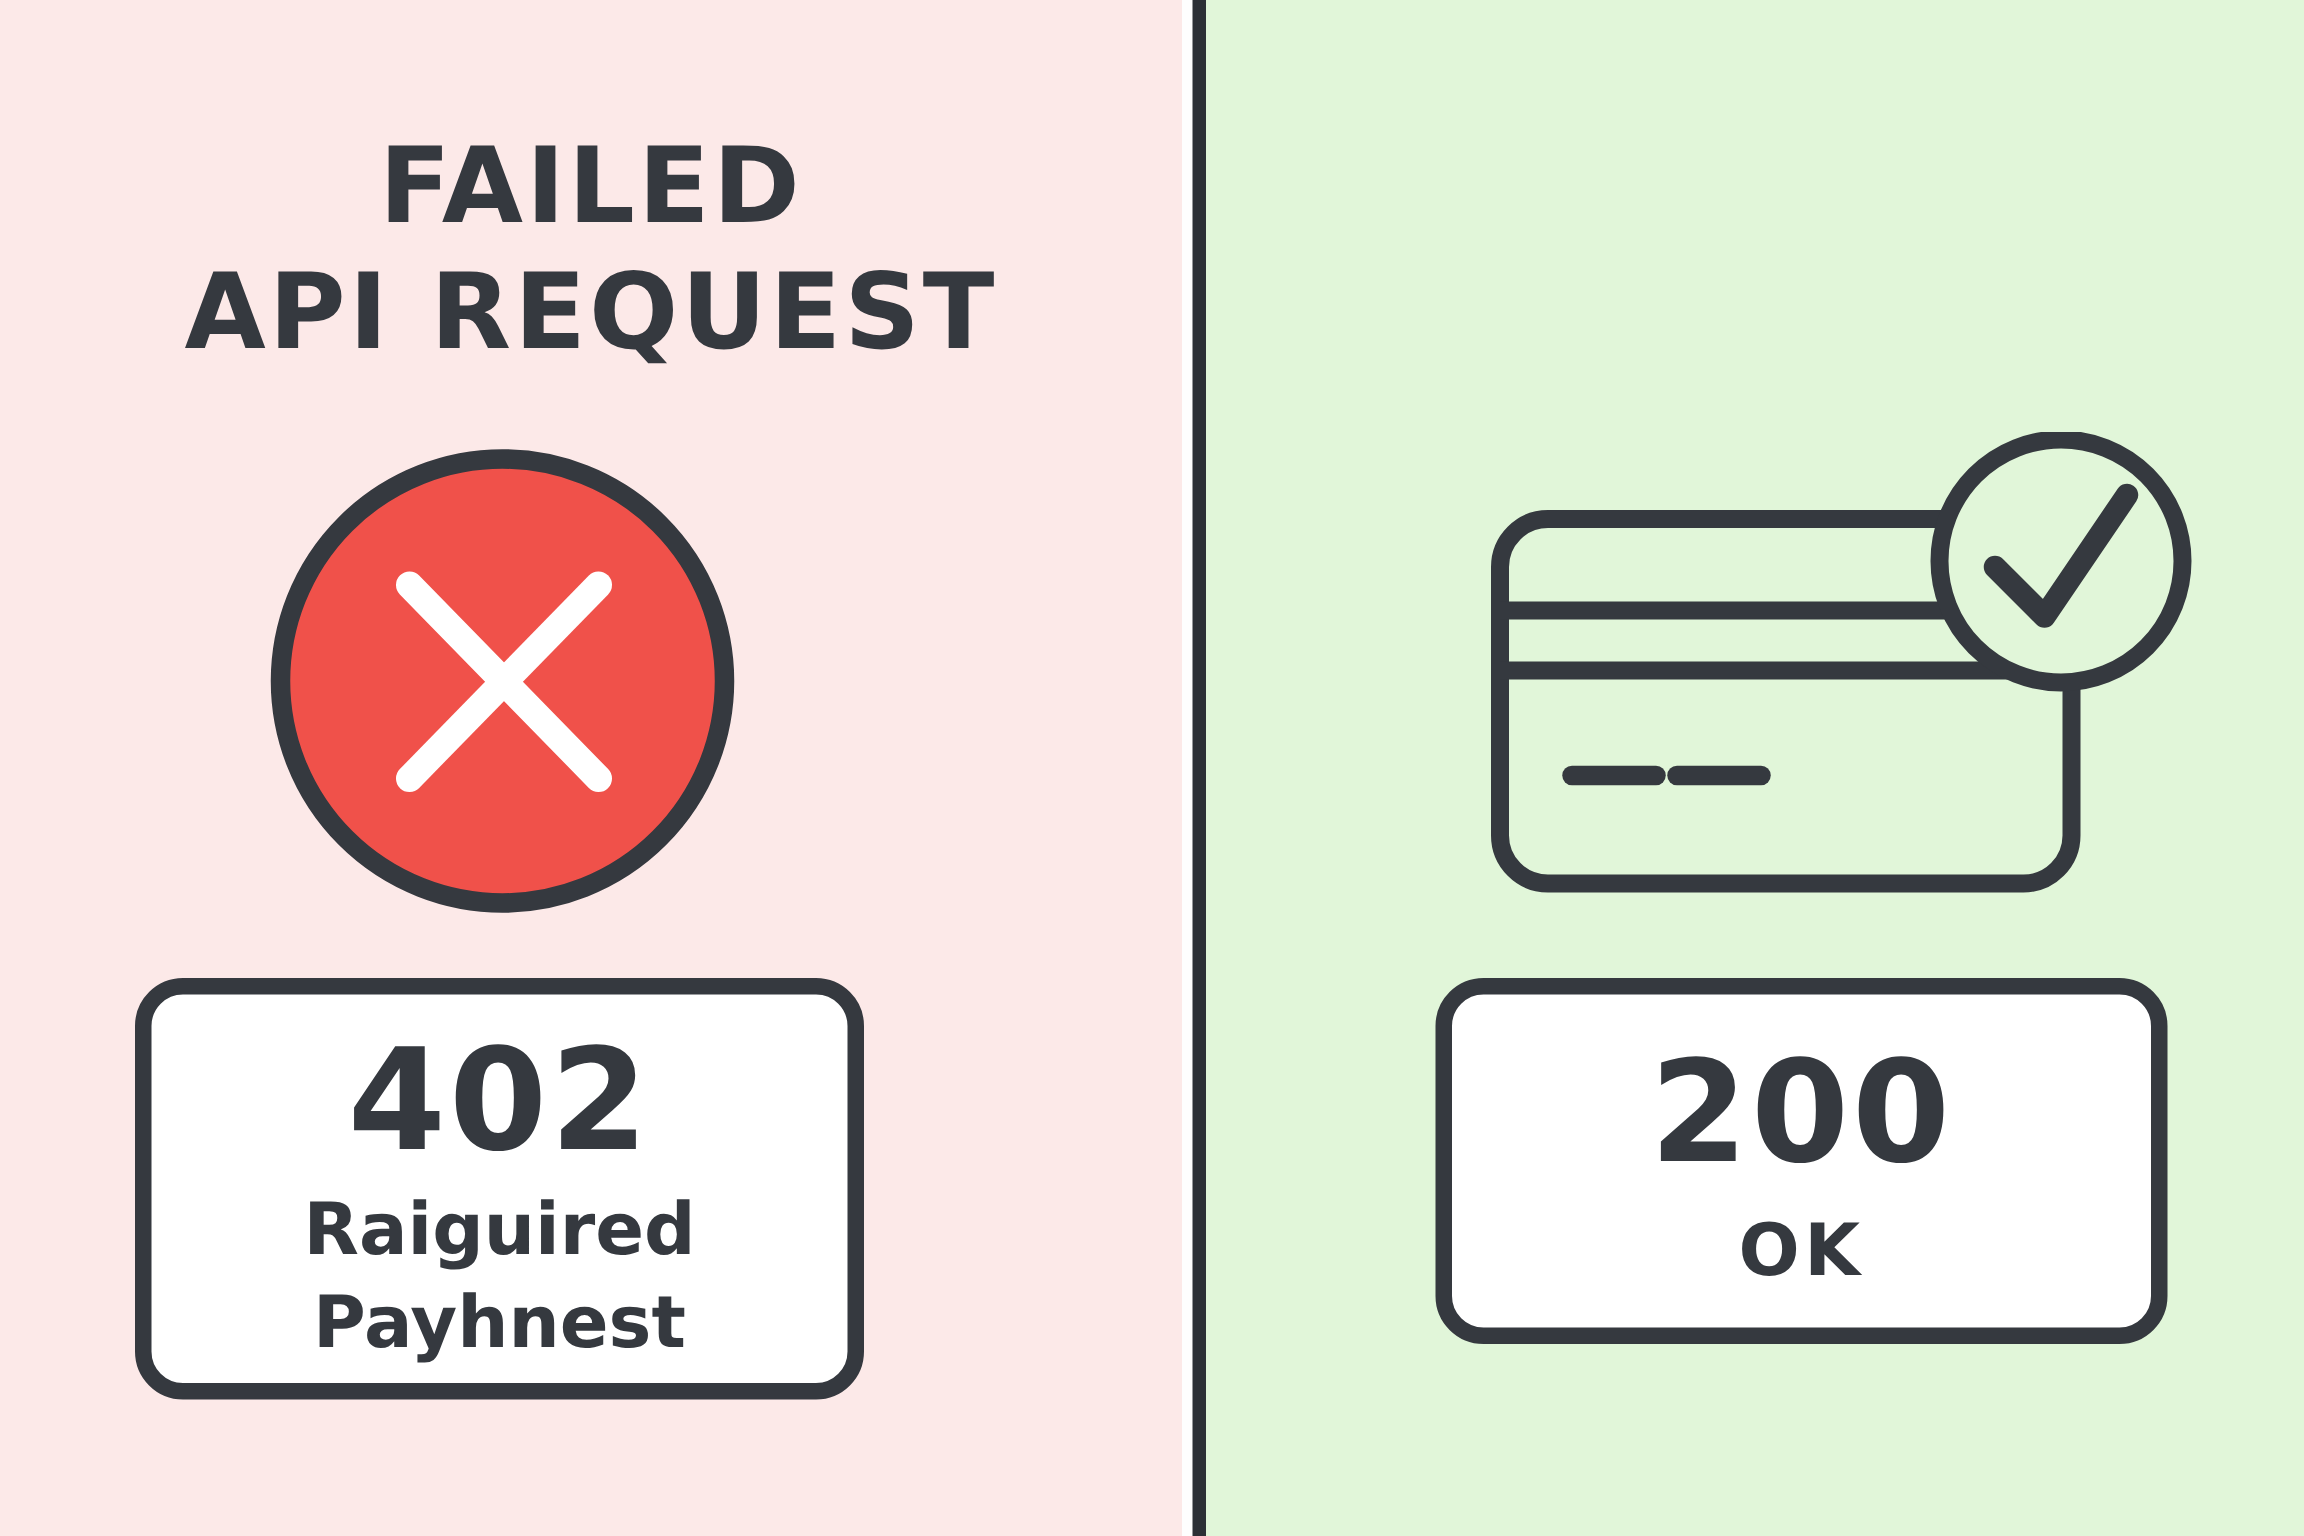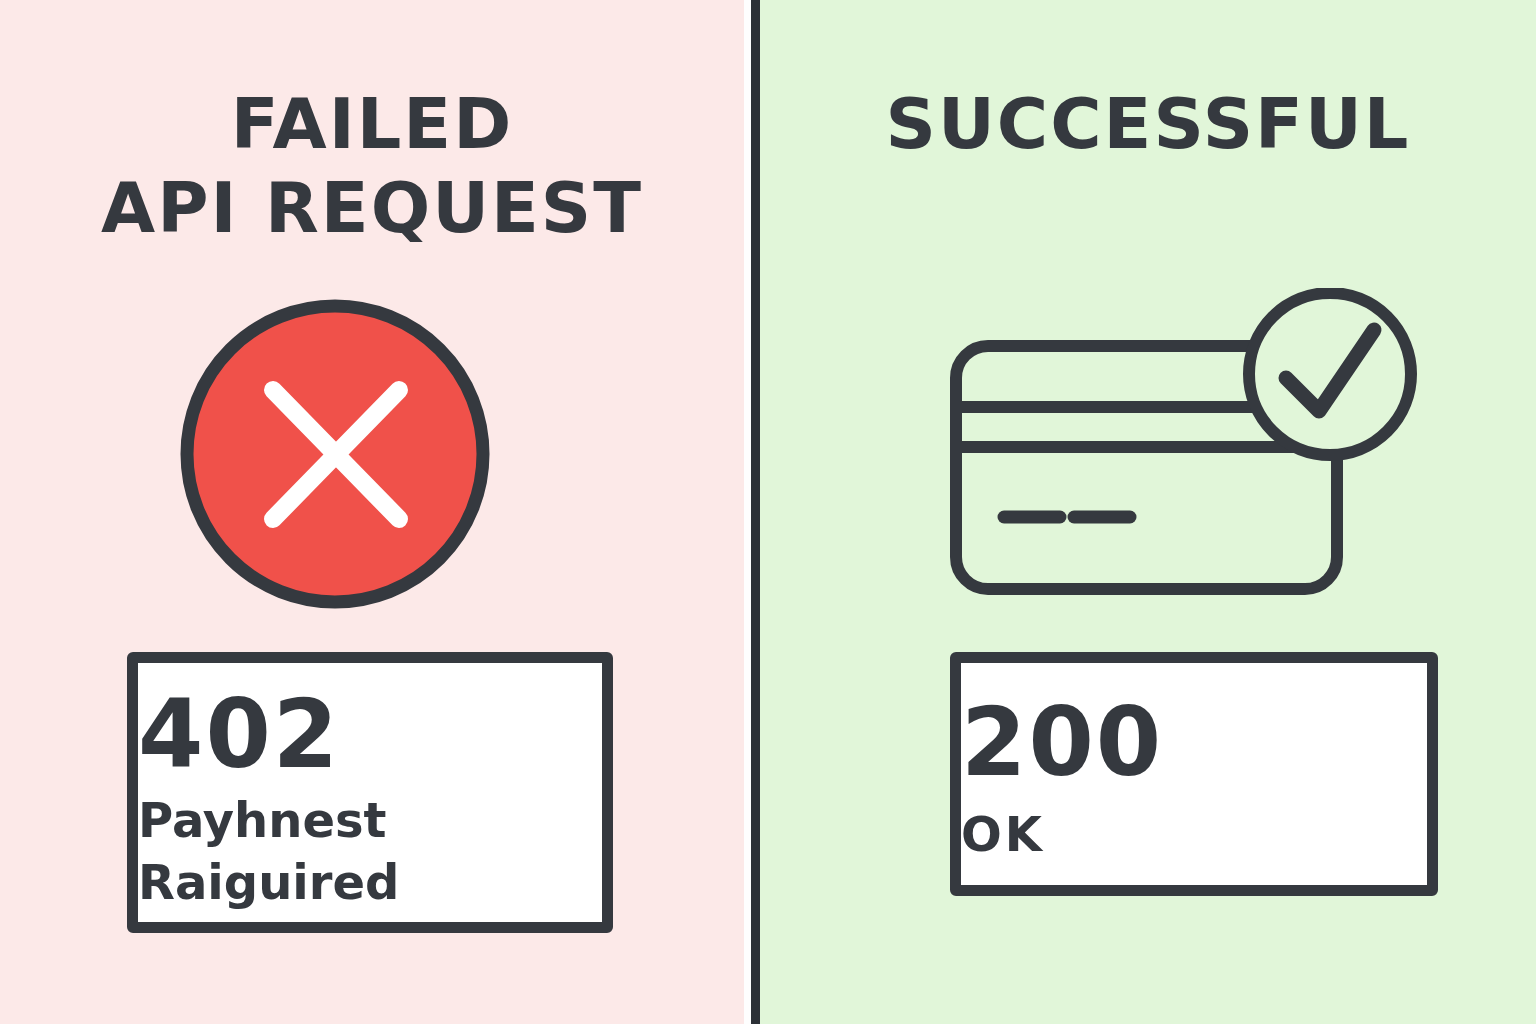--- a/index.html
+++ b/index.html
@@ -12,20 +12,21 @@
   }
   .scene {
     position: relative;
     width: 1536px;
     height: 1024px;
     display: flex;
   }
   .panel {
     position: relative;
     height: 100%;
+    padding-left: 44px;
   }
   .panel.left {
     width: 744px;
     background: #fce9e8;
   }
   .divider-white {
     width: 7px;
     height: 100%;
     background: #fefefe;
   }
@@ -62,28 +63,27 @@
   .right .icon-wrap {
     top: 288px;
     left: 182px;
     width: 512px;
     height: 322px;
   }
   .status-badge {
     position: absolute;
     background: #ffffff;
     border: 11px solid #35393f;
-    border-radius: 6px;
+    border-radius: 32px;
     box-sizing: border-box;
     display: flex;
     flex-direction: column;
-    align-items: flex-start;
+    align-items: center;
     color: #35393f;
     text-align: center;
-    margin-left: 37px;
   }
   .left .status-badge {
     top: 652px;
     left: 90px;
     width: 486px;
     height: 281px;
     padding-top: 18px;
   }
   .right .status-badge {
     top: 652px;
@@ -122,31 +122,30 @@
     <div class="icon-wrap">
       <svg width="312" height="312" viewBox="0 0 312 312">
         <circle cx="156" cy="156" r="148" fill="#f0514a" stroke="#35393f" stroke-width="13"></circle>
         <line x1="94" y1="92" x2="220" y2="221" stroke="#ffffff" stroke-width="18" stroke-linecap="round"></line>
         <line x1="220" y1="92" x2="94" y2="221" stroke="#ffffff" stroke-width="18" stroke-linecap="round"></line>
       </svg>
     </div>
 
     <div class="status-badge">
       <div class="status-code">402</div>
+      <div class="status-label">Raiguired</div>
       <div class="status-label">Payhnest</div>
-      <div class="status-label">Raiguired</div>
     </div>
   </div>
 
   <div class="divider-white"></div>
   <div class="divider-dark"></div>
 
   <div class="panel right">
     <div class="panel-title">
-      <div>SUCCESSFUL</div>
     </div>
 
     <div class="icon-wrap">
       <svg width="512" height="322" viewBox="0 0 512 322">
 
         <rect x="14" y="58" width="381" height="243" rx="32" ry="32" fill="none" stroke="#35393f" stroke-width="12"></rect>
 
         <line x1="14" y1="119" x2="395" y2="119" stroke="#35393f" stroke-width="12"></line>
         <line x1="14" y1="159" x2="395" y2="159" stroke="#35393f" stroke-width="12"></line>
 

